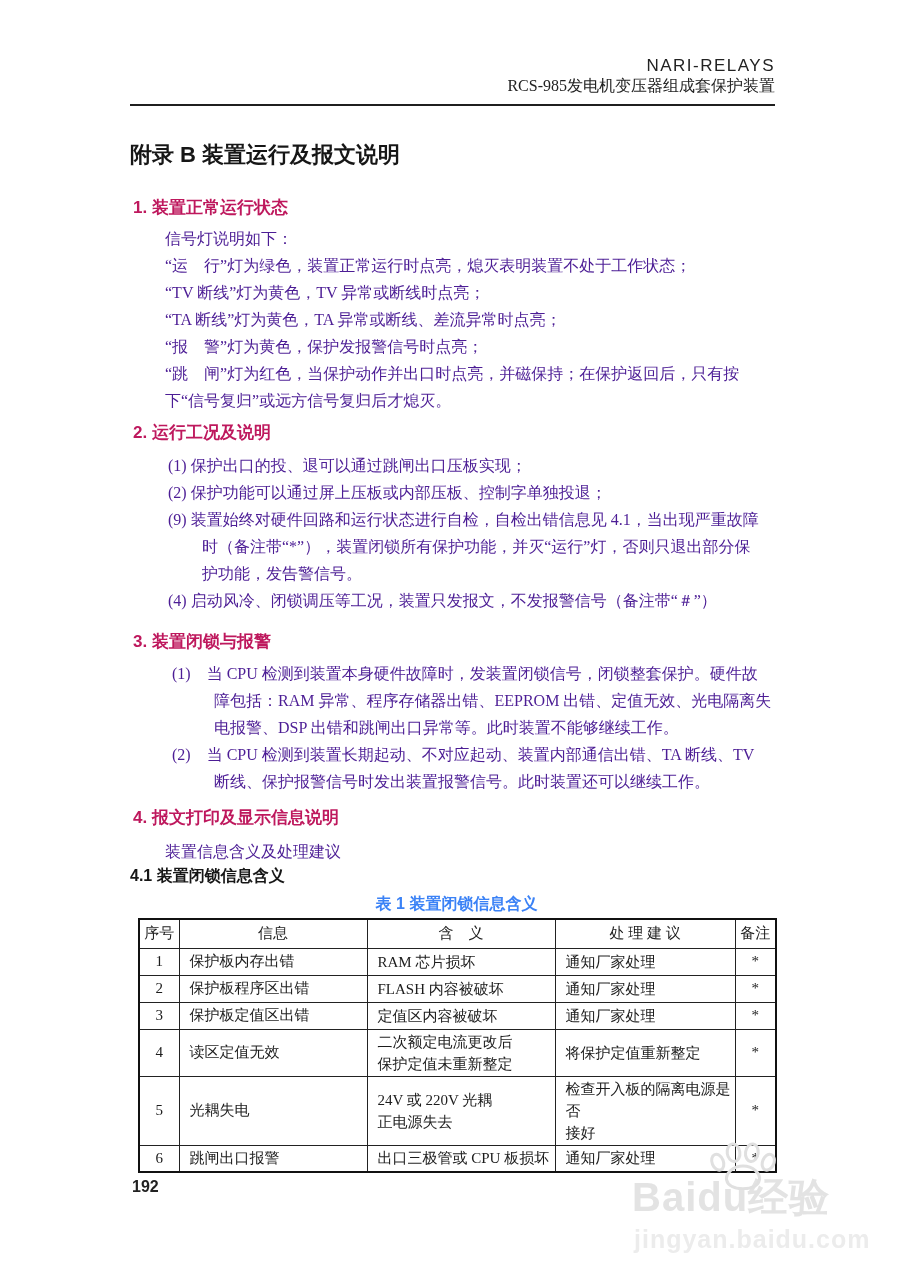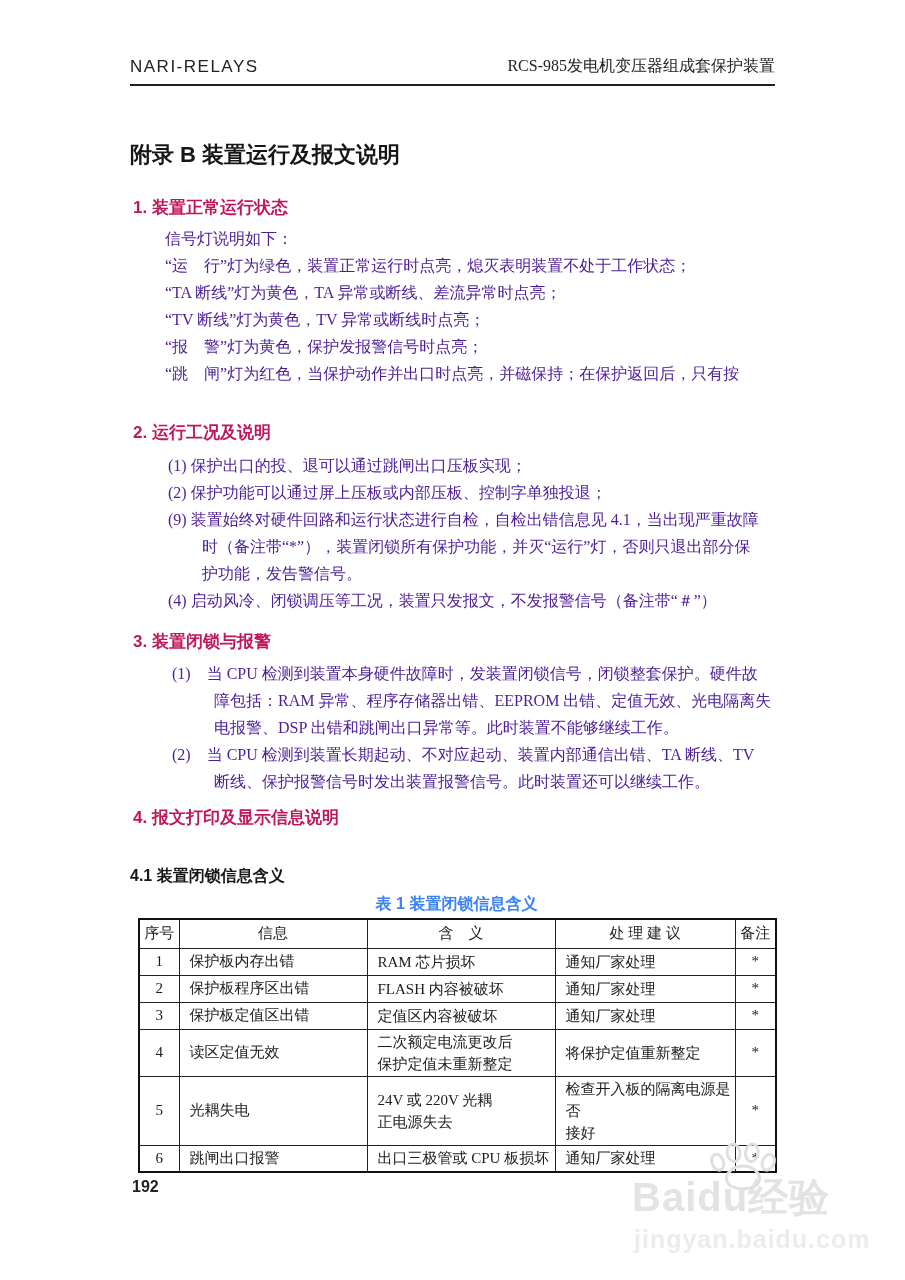--- a/index.html
+++ b/index.html
@@ -6,21 +6,21 @@
   .page {
     position:relative; width:905px; height:1280px; background:#ffffff;
     margin:0 auto; overflow:hidden;
     font-family:"Liberation Serif","DejaVu Serif",serif;
     color:#1c1c1c;
   }
   
   .header {
     position:absolute; left:130px; right:130px; top:56px;
     display:flex; justify-content:space-between; align-items:flex-end;
-    border-bottom:2px solid #1f1f1f; padding-bottom:7px;
+    border-bottom:2px solid #1f1f1f; padding-bottom:7px;flex-direction:column;
   }
   .brand {
     font-family:"Liberation Sans","DejaVu Sans",sans-serif;
     font-size:17px; letter-spacing:1.5px; color:#222;
   }
   .doc-title { font-size:16px; color:#222; }
 
   
   .title {
     position:absolute; left:130px; margin:0; top:140px;
@@ -98,24 +98,25 @@
     <span class="brand">NARI-RELAYS</span>
     <span class="doc-title">RCS-985发电机变压器组成套保护装置</span>
   </div>
 
   <h1 class="title">附录 B 装置运行及报文说明</h1>
 
   <h2 class="sec" style="top:196px">1. 装置正常运行状态</h2>
   <div class="body-block" style="top:225px">
     <div class="ln in1">信号灯说明如下：</div>
     <div class="ln in1">“运　行”灯为绿色，装置正常运行时点亮，熄灭表明装置不处于工作状态；</div>
+    <div class="ln in1">“TV 断线”灯为黄色，TV 异常或断线时点亮；</div>
     <div class="ln in1">“TA 断线”灯为黄色，TA 异常或断线、差流异常时点亮；</div>
-    <div class="ln in1">“TV 断线”灯为黄色，TV 异常或断线时点亮；</div>
     <div class="ln in1">“报　警”灯为黄色，保护发报警信号时点亮；</div>
     <div class="ln in1">“跳　闸”灯为红色，当保护动作并出口时点亮，并磁保持；在保护返回后，只有按</div>
+    <div class="ln in1">下“信号复归”或远方信号复归后才熄灭。</div>
   </div>
 
   <h2 class="sec" style="top:421px">2. 运行工况及说明</h2>
   <div class="body-block" style="top:452px">
     <div class="ln itm2">(1) 保护出口的投、退可以通过跳闸出口压板实现；</div>
     <div class="ln itm2">(2) 保护功能可以通过屏上压板或内部压板、控制字单独投退；</div>
     <div class="ln itm2">(9) 装置始终对硬件回路和运行状态进行自检，自检出错信息见 4.1，当出现严重故障</div>
     <div class="ln hg2">时（备注带“*”），装置闭锁所有保护功能，并灭“运行”灯，否则只退出部分保</div>
     <div class="ln hg2">护功能，发告警信号。</div>
     <div class="ln itm2">(4) 启动风冷、闭锁调压等工况，装置只发报文，不发报警信号（备注带“＃”）</div>
@@ -124,20 +125,23 @@
   <h2 class="sec" style="top:630px">3. 装置闭锁与报警</h2>
   <div class="body-block" style="top:660px">
     <div class="ln itm3">(1)　当 CPU 检测到装置本身硬件故障时，发装置闭锁信号，闭锁整套保护。硬件故</div>
     <div class="ln hg3">障包括：RAM 异常、程序存储器出错、EEPROM 出错、定值无效、光电隔离失</div>
     <div class="ln hg3">电报警、DSP 出错和跳闸出口异常等。此时装置不能够继续工作。</div>
     <div class="ln itm3">(2)　当 CPU 检测到装置长期起动、不对应起动、装置内部通信出错、TA 断线、TV</div>
     <div class="ln hg3">断线、保护报警信号时发出装置报警信号。此时装置还可以继续工作。</div>
   </div>
 
   <h2 class="sec" style="top:806px">4. 报文打印及显示信息说明</h2>
+  <div class="body-block" style="top:838px">
+    <div class="ln in1">装置信息含义及处理建议</div>
+  </div>
   <h3 class="subsec" style="top:866px">4.1 装置闭锁信息含义</h3>
 
   <div class="tbl-caption">表 1 装置闭锁信息含义</div>
   <table class="tbl">
     <colgroup>
       <col style="width:40px">
         <col style="width:188px">
         <col style="width:188px">
         <col style="width:180px">
         <col style="width:41px">

